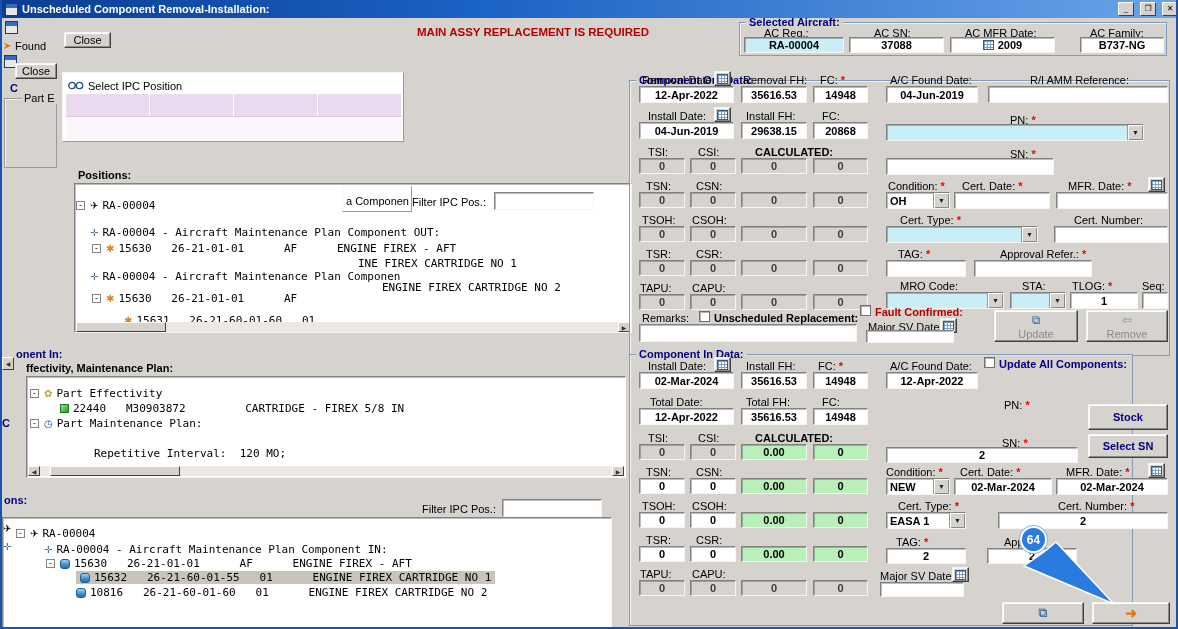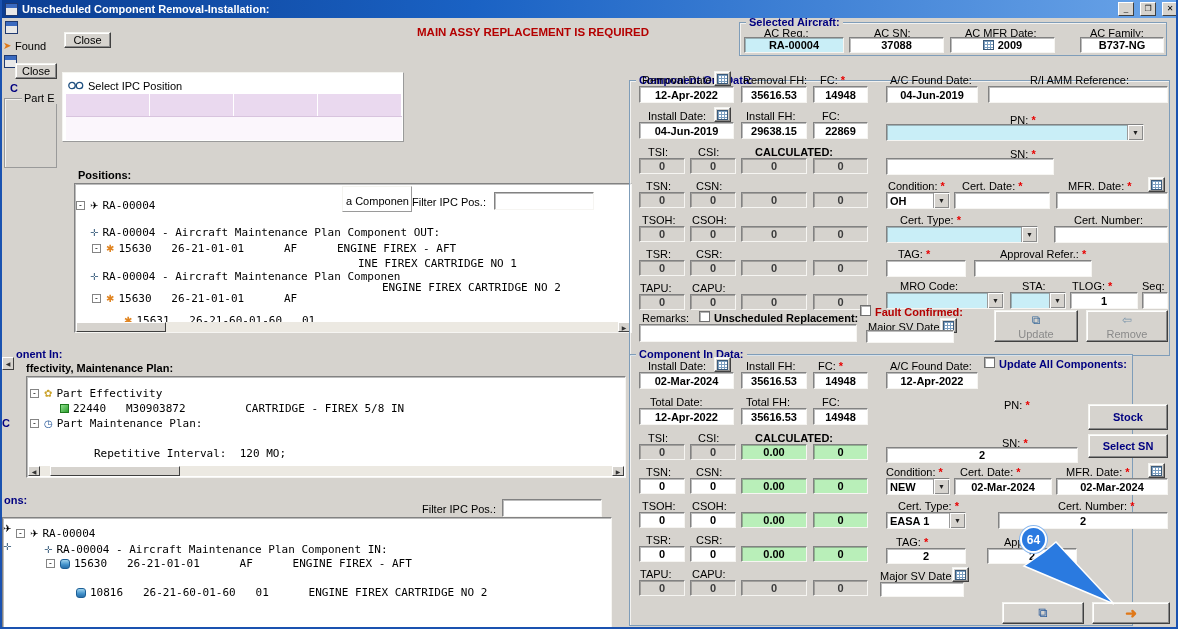--- a/index.html
+++ b/index.html
@@ -189,20 +189,24 @@
   </div>
   <div class="trow" style="left:42px;top:543px">
     <span class="ticon" style="color:#50708c">✛</span>
     <span>RA-00004 - Aircraft Maintenance Plan Component IN:</span>
   </div>
   <div class="exp" style="left:44px;top:559px">-</div>
   <div class="trow" style="left:58px;top:557px">
     <span class="cyl"></span>
     <span>15630   26-21-01-01      AF      ENGINE FIREX - AFT</span>
   </div>
+  <div class="trow sel" style="left:74px;top:571px;padding:0 4px">
+    <span class="cyl"></span>
+    <span>15632   26-21-60-01-55   01      ENGINE FIREX CARTRIDGE NO 1</span>
+  </div>
   <div class="trow" style="left:74px;top:586px">
     <span class="cyl"></span>
     <span>10816   26-21-60-01-60   01      ENGINE FIREX CARTRIDGE NO 2</span>
   </div>
 
   <div class="grp" style="left:627px;top:80px;width:541px;height:276px">
     <span>Component Out Data:</span>
   </div>
 
   <span class="lbl" style="left:640px;top:74px">Removal Date:</span>
@@ -221,21 +225,21 @@
 
   <span class="lbl" style="left:646px;top:110px">Install Date:</span>
   <div class="cal" style="left:712px;top:107px">
       <i class="calicon"></i>
     </div>
   <span class="lbl" style="left:744px;top:110px">Install FH:</span>
   <span class="lbl" style="left:820px;top:110px">FC:</span>
   <span class="lbl" style="left:1008px;top:114px"><span>PN:</span> <span class="star">*</span></span>
   <div class="fld" style="left:637px;top:122px;width:95px;height:17px">04-Jun-2019</div>
   <div class="fld" style="left:739px;top:122px;width:66px;height:17px">29638.15</div>
-  <div class="fld" style="left:811px;top:122px;width:55px;height:17px">22869</div>
+  <div class="fld" style="left:811px;top:122px;width:55px;height:17px">20868</div>
   <div class="combo blue" style="left:884px;top:124px;width:258px;height:17px">
     <span class="cv"></span>
     <span class="da">▼</span>
   </div>
 
   <span class="lbl" style="left:646px;top:146px">TSI:</span>
   <span class="lbl" style="left:696px;top:146px">CSI:</span>
   <span class="lbl b" style="left:753px;top:146px">CALCULATED:</span>
   <span class="lbl" style="left:1008px;top:148px"><span>SN:</span> <span class="star">*</span></span>
   <div class="fld gray" style="left:637px;top:158px;width:46px;height:16px">0</div>

